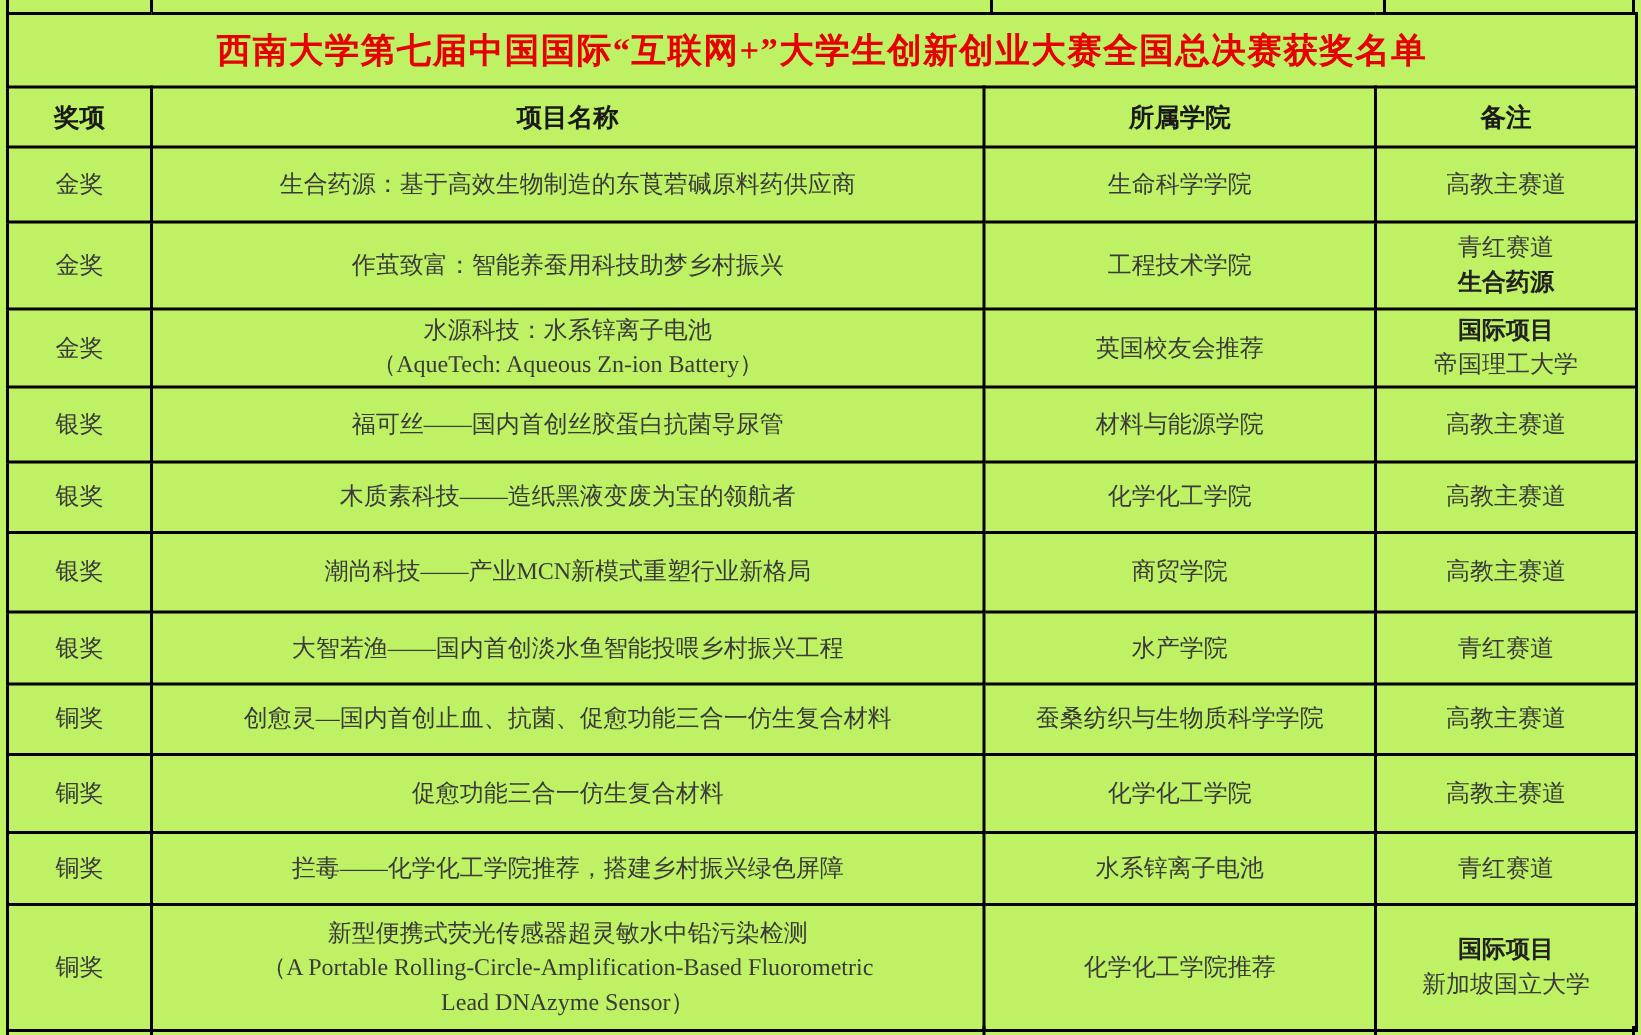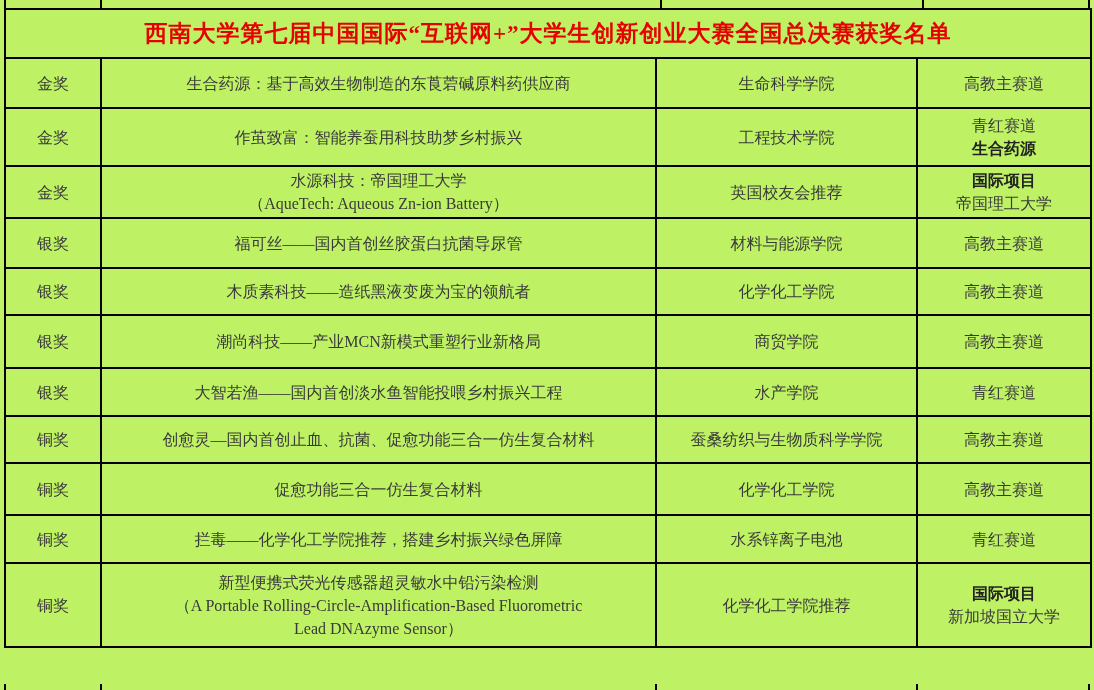--- a/index.html
+++ b/index.html
@@ -84,20 +84,26 @@
         <col style="width:555px">
         <col style="width:261px">
         <col style="width:174px">
     </colgroup>
     <thead>
       <tr class="title-row">
         <td colspan="4">
           <span id="title-text" style="color: rgb(230, 0, 0);">西南大学第七届中国国际“互联网+”大学生创新创业大赛全国总决赛获奖名单</span>
         </td>
       </tr>
+      <tr class="header-row">
+        <th>奖项</th>
+        <th>项目名称</th>
+        <th>所属学院</th>
+        <th>备注</th>
+      </tr>
     </thead>
     <tbody>
         <tr>
           <td class="award-cell">金奖</td>
           <td class="project-cell">
             <div>生合药源：基于高效生物制造的东莨菪碱原料药供应商</div>
           </td>
           <td class="college-cell">生命科学学院</td>
           <td class="remark-cell">
             <div>高教主赛道</div>
@@ -110,21 +116,21 @@
           </td>
           <td class="college-cell">工程技术学院</td>
           <td class="remark-cell">
             <div>青红赛道</div>
             <div class="bold">生合药源</div>
           </td>
         </tr>
         <tr>
           <td class="award-cell">金奖</td>
           <td class="project-cell">
-            <div>水源科技：帝国理工大学</div>
+            <div>水源科技：水系锌离子电池</div>
             <div>（AqueTech: Aqueous Zn-ion Battery）</div>
           </td>
           <td class="college-cell">英国校友会推荐</td>
           <td class="remark-cell">
             <div class="bold">国际项目</div>
             <div>帝国理工大学</div>
           </td>
         </tr>
         <tr>
           <td class="award-cell">银奖</td>

